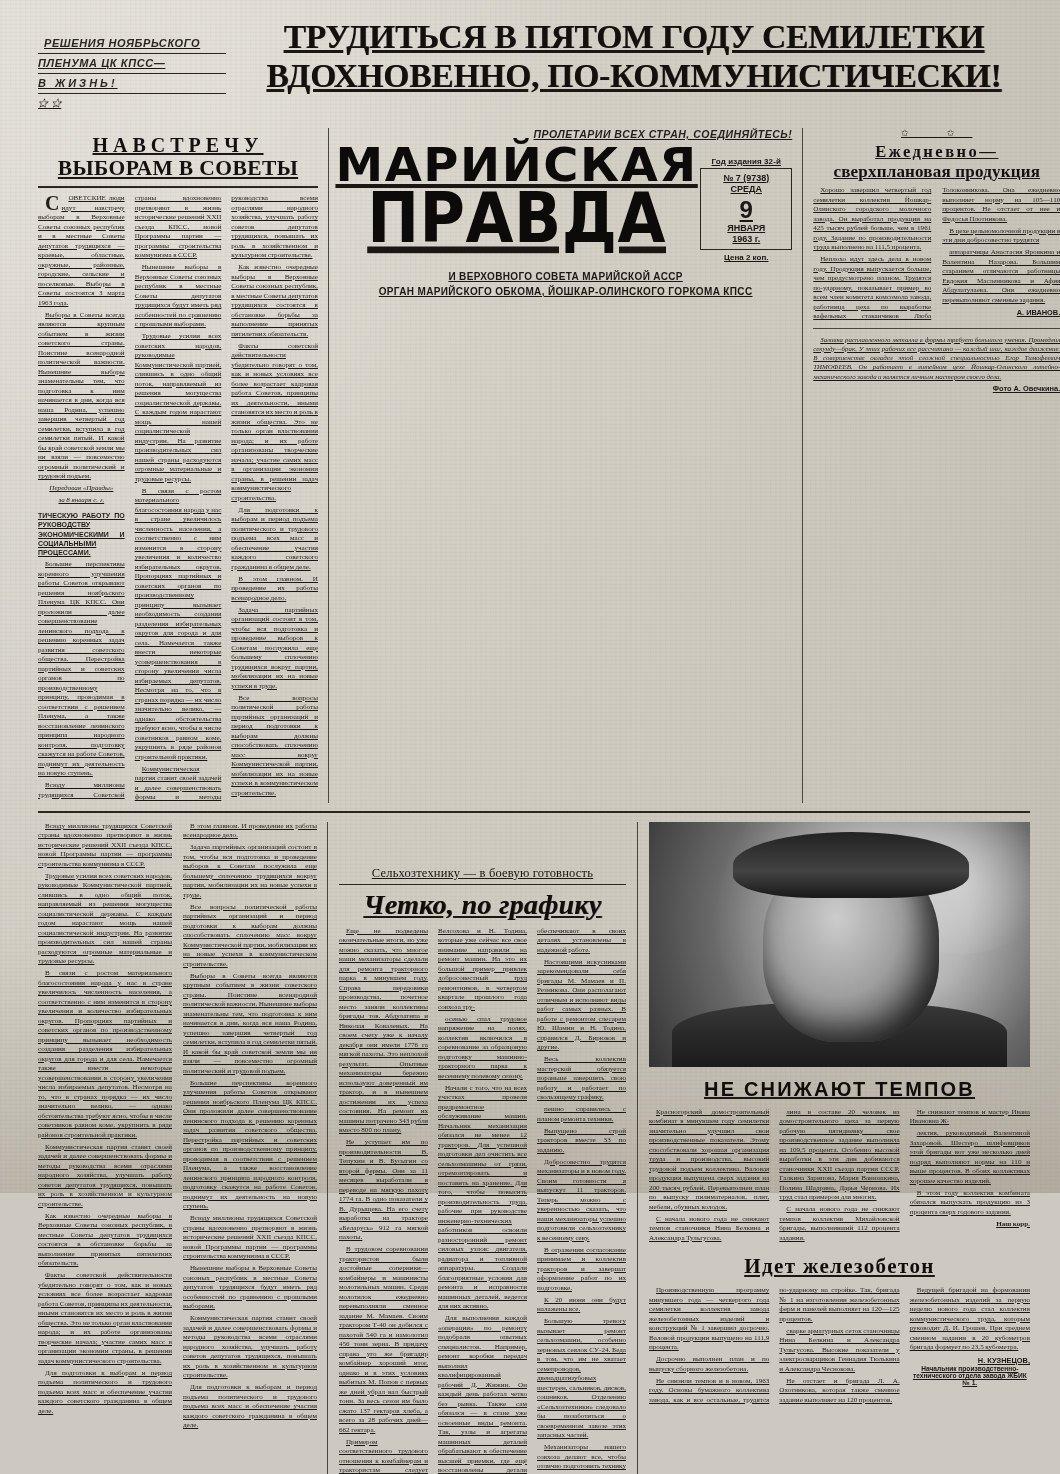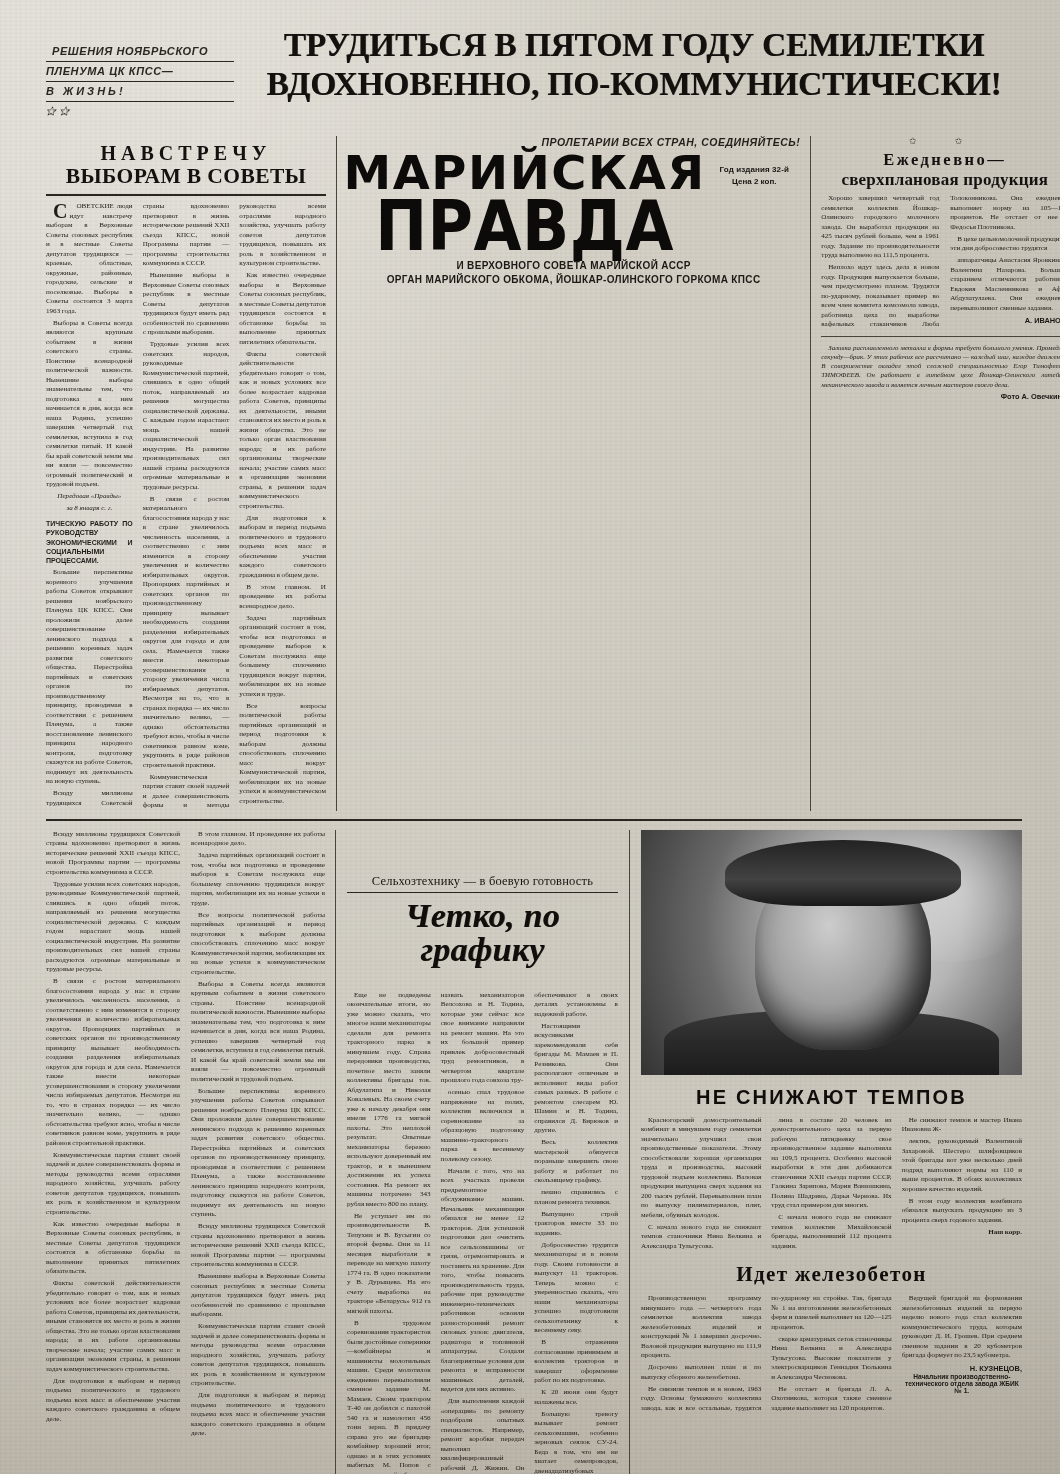--- a/index.html
+++ b/index.html
@@ -6,26 +6,26 @@
   html,body{margin:0;padding:0;}
   body{
     width:1060px;height:1474px;
     background:#cdc9c0;
     font-family:"Liberation Serif", serif;
     color:#1a1714;
     overflow:hidden;
   }
   
   .page{
-    position:relative;width:1060px;height:1474px;
+    position:relative;width:1060px;height:1193px;
     background:
       linear-gradient(118deg, rgba(255,255,255,.30) 0%, rgba(255,255,255,0) 40%),
       linear-gradient(0deg, rgba(120,110,95,.16) 0%, rgba(255,255,255,.06) 22%, rgba(255,255,255,0) 55%),
       radial-gradient(ellipse at 20% 8%, #dedad1 0%, #d3cfc5 38%, #c7c2b7 78%, #bdb8ad 100%);
-    padding:8px;box-sizing:border-box;
+    padding:0;box-sizing:border-box;text-decoration:underline;
   }
   .page:after{
     content:"";position:absolute;inset:0;pointer-events:none;
     background:
       repeating-linear-gradient(0deg, rgba(90,82,70,.035) 0px, rgba(90,82,70,.035) 1px, rgba(255,255,255,0) 2px, rgba(255,255,255,0) 4px),
       repeating-linear-gradient(90deg, rgba(90,82,70,.028) 0px, rgba(90,82,70,.028) 1px, rgba(255,255,255,0) 2px, rgba(255,255,255,0) 5px);
     mix-blend-mode:multiply;
   }
   .inner{position:relative;z-index:2;padding:18px 30px 10px 38px;}
 
@@ -126,22 +126,22 @@
   .mc-left{width:290px;flex:0 0 290px;padding-right:10px;box-sizing:border-box;border-right:1px solid #4a443b;}
   .mc-mid{flex:1;padding:0 11px;box-sizing:border-box;border-right:1px solid #4a443b;}
   .mc-right{width:392px;flex:0 0 392px;padding-left:11px;box-sizing:border-box;}
 
   .kicker{
     text-align:center;font-size:12.5px;font-weight:400;letter-spacing:.2px;
     border-bottom:1.2px solid #2b2620;padding-bottom:3px;margin-bottom:6px;color:#171410;margin-top:44px;
   }
   .feature-h{
     font-family:"Liberation Serif", serif;font-weight:700;font-style:italic;
-    font-size:34px;line-height:1;letter-spacing:.3px;text-align:center;color:#100d0b;
-    margin:2px 0 24px;text-shadow:.6px 0 0 rgba(16,13,11,.6);
+    font-size:28px;line-height:1;letter-spacing:.3px;text-align:center;color:#100d0b;
+    margin:2px 0 8px;text-shadow:.6px 0 0 rgba(16,13,11,.6);
   }
   .photo{
     width:100%;height:245px;position:relative;overflow:hidden;
     background:
       radial-gradient(circle at 62% 40%, #d8d2c6 0%, #b9b2a4 30%, #6f6a60 62%, #3a3630 100%),
       linear-gradient(160deg,#5e5950,#2c2926);
     filter:contrast(1.05) grayscale(1);
   }
   .photo .face{
     position:absolute;left:30%;top:12%;width:46%;height:78%;border-radius:46% 46% 42% 42%;
@@ -219,20 +219,27 @@
 
     <div class="col-mid-top vr">
       <div class="prolet">ПРОЛЕТАРИИ ВСЕХ СТРАН, СОЕДИНЯЙТЕСЬ!</div>
       <div class="mast-flex">
         <div class="mast-words">
           <div class="mast1">МАРИЙСКАЯ</div>
           <div class="mast2">ПРАВДА</div>
         </div>
         <div class="issuebox">
           <div class="year">Год издания 32-й</div>
+          <div class="bx">
+            <div class="no">№ 7 (9738)</div>
+            <div class="no">СРЕДА</div>
+            <div class="day">9</div>
+            <div class="mo">ЯНВАРЯ</div>
+            <div class="mo">1963 г.</div>
+          </div>
           <div class="price">Цена 2 коп.</div>
         </div>
       </div>
       <div class="organ">
         <div>И ВЕРХОВНОГО СОВЕТА МАРИЙСКОЙ АССР</div>
         <div>ОРГАН МАРИЙСКОГО ОБКОМА, ЙОШКАР-ОЛИНСКОГО ГОРКОМА КПСС</div>
       </div>
     </div>
 
     <div class="col-right-top vr">

